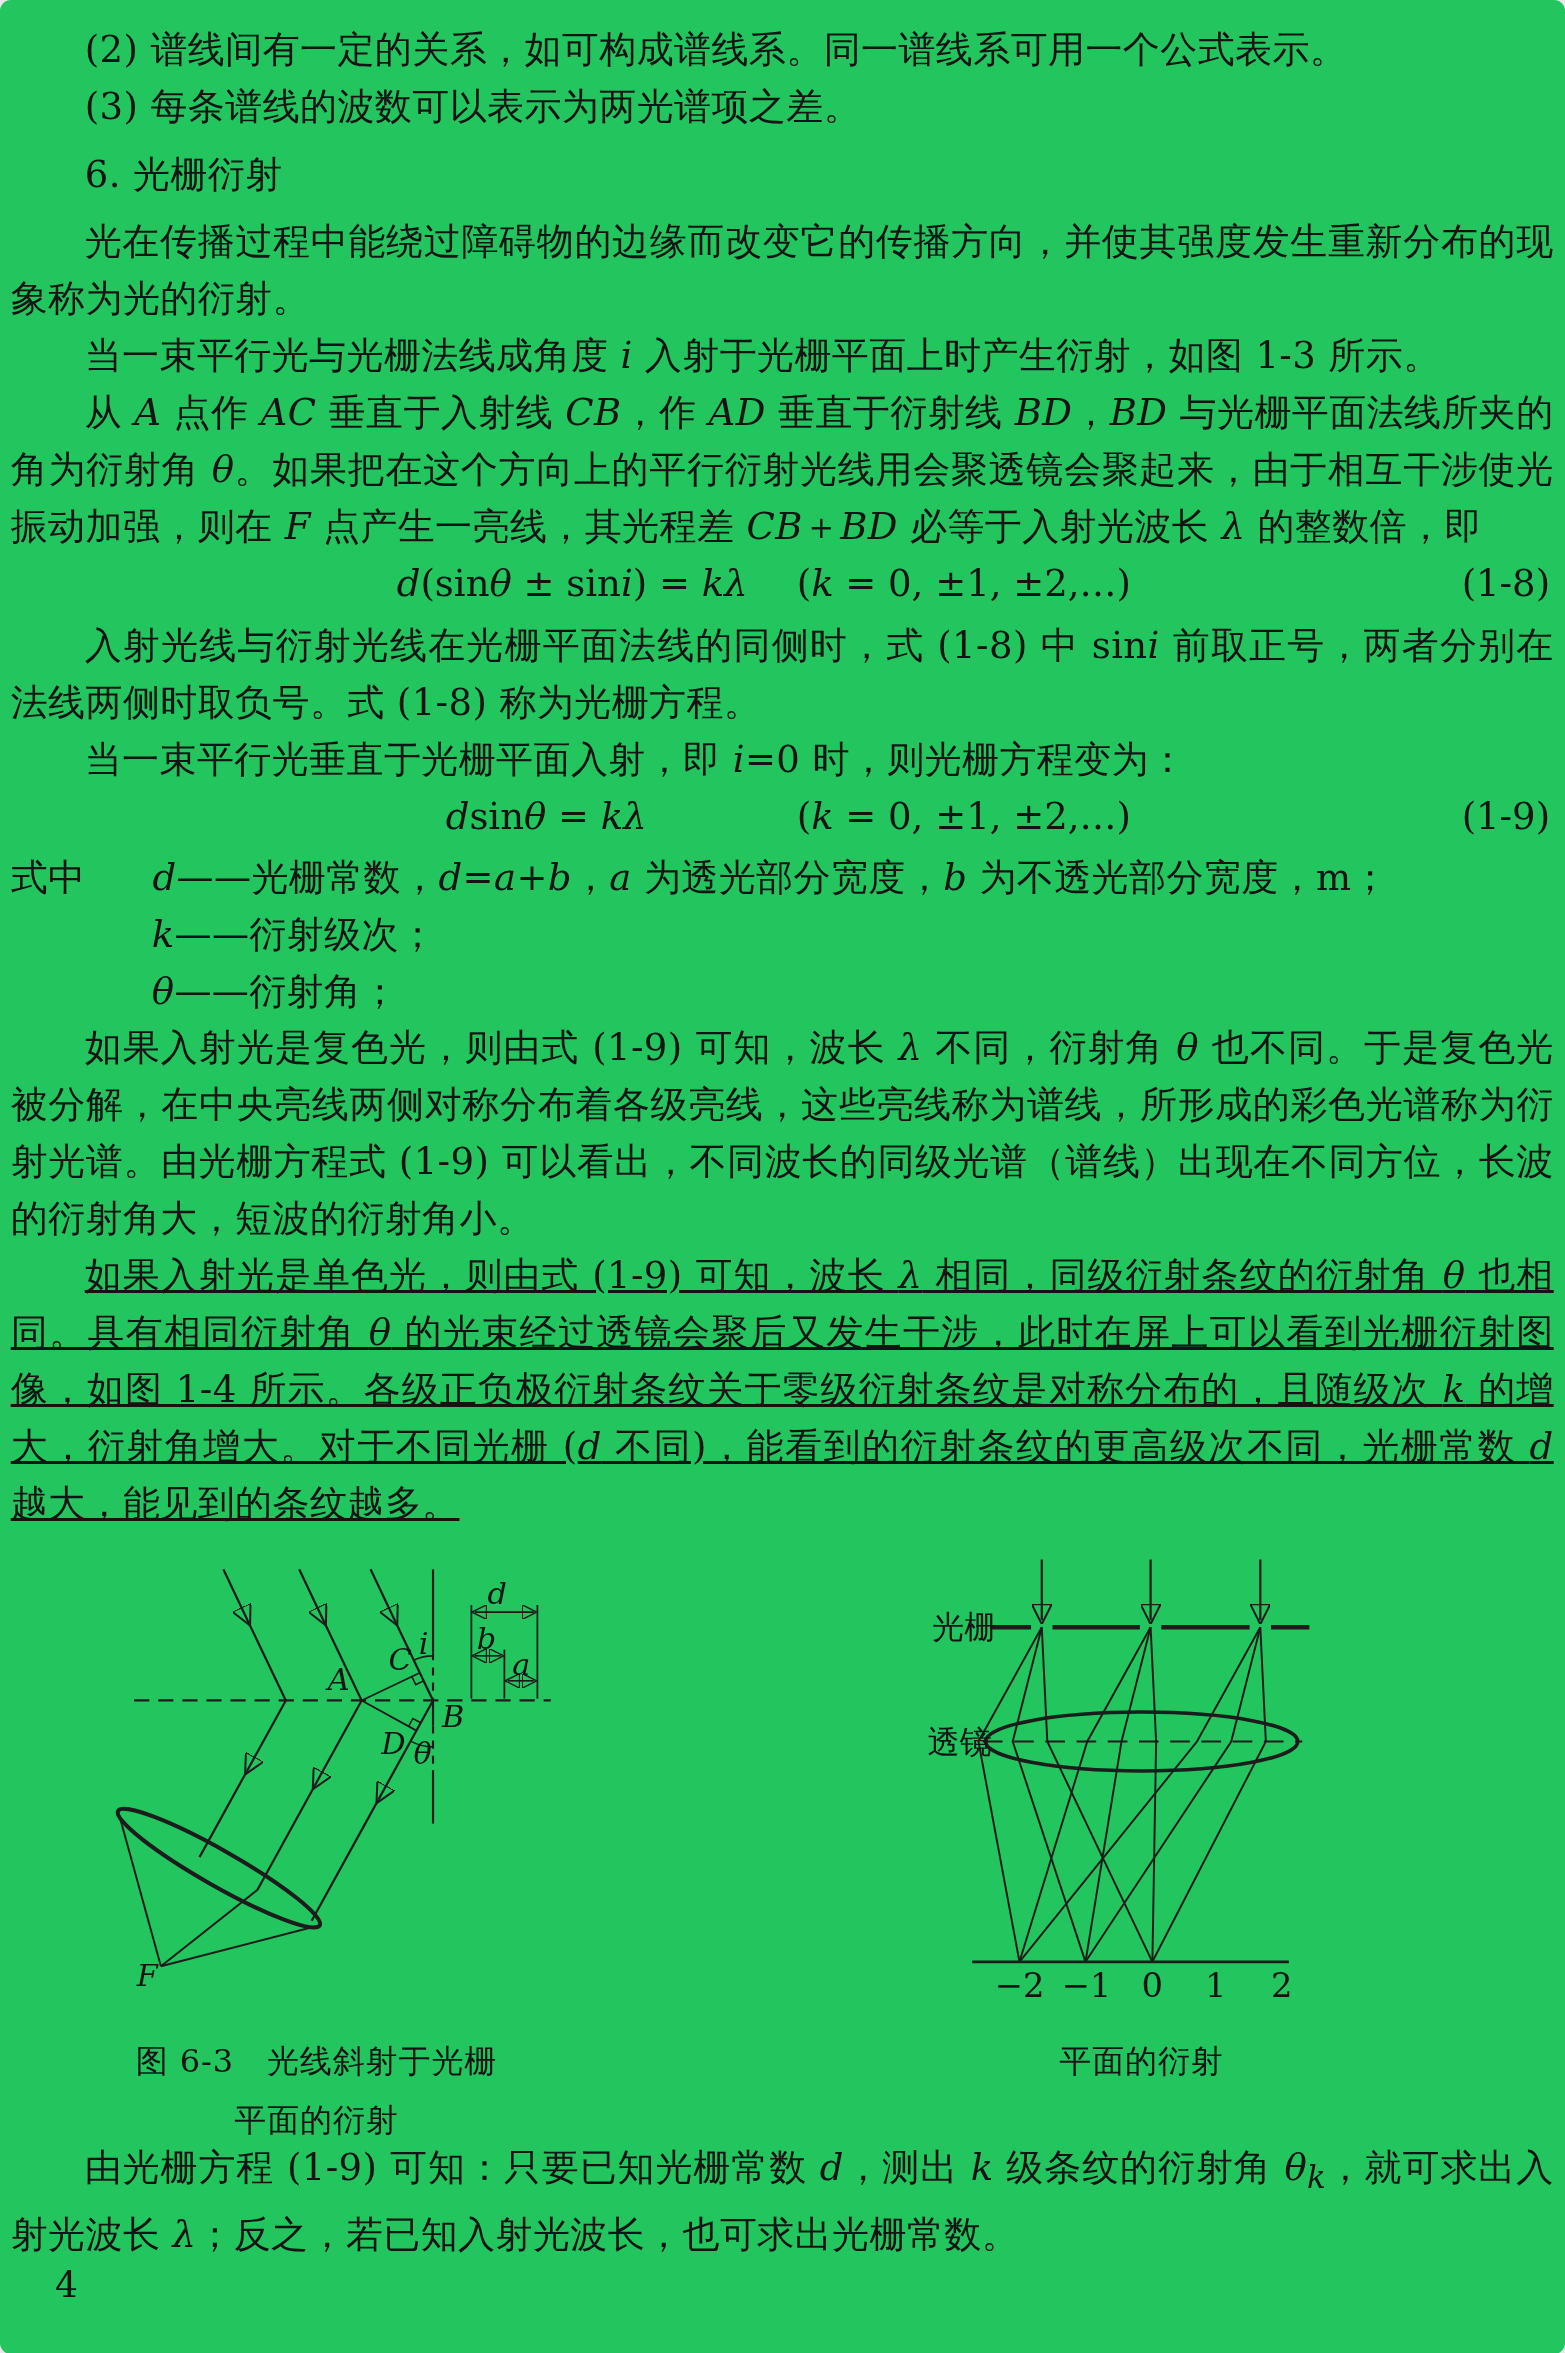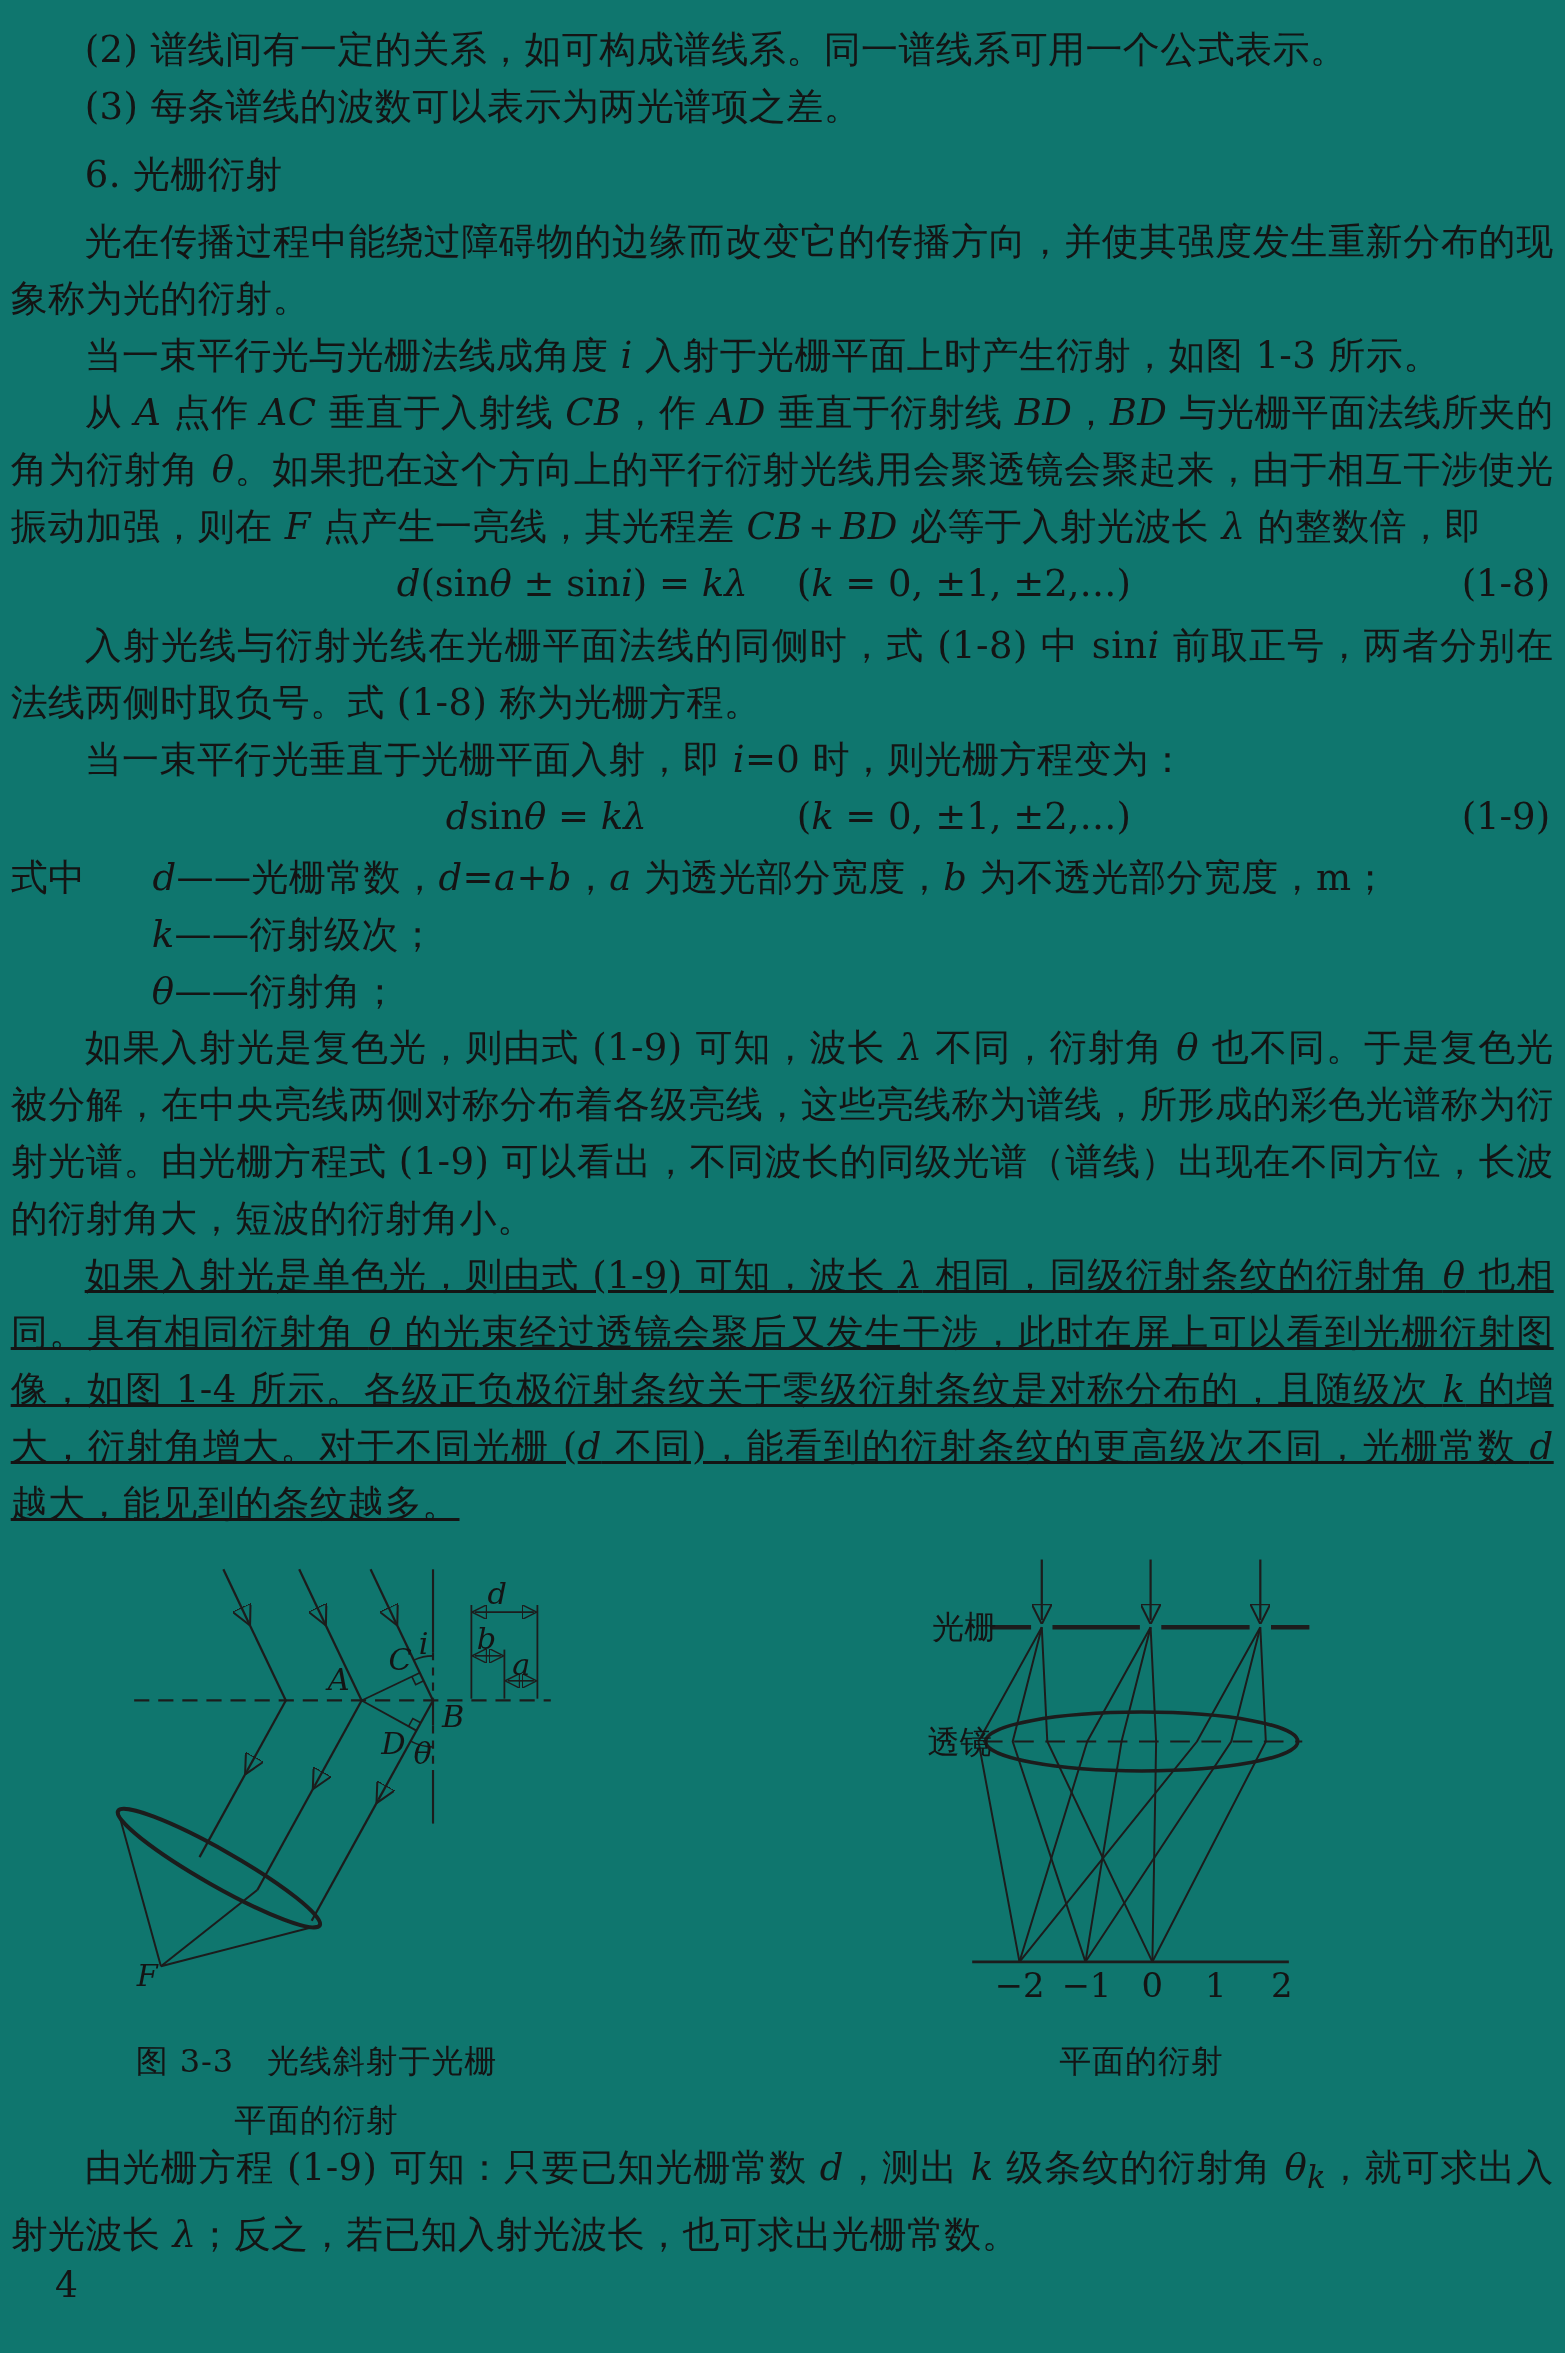--- a/index.html
+++ b/index.html
@@ -1,22 +1,23 @@
 <!DOCTYPE html>
 <html style="font-size:14.3px"><head>
 <meta charset="utf-8">
 <style>
   html,body{margin:0;padding:0;background:#e8e8e8;}
   .page{
     position:relative;
     width:1565px;height:2354px;
-    background:#0f766e;
+    background:#22c55e;
     font-family:"DejaVu Serif","Liberation Serif",serif;
     color:#141414;
     overflow:hidden;
+    border-radius:11px;
   }
   .tblock{
     position:absolute;left:10.7px;width:1543px;
     font-size:37px;line-height:57px;
     text-align:justify;text-justify:inter-ideograph;
     letter-spacing:0.4px;
   }
   .indent{text-indent:74px;}
   .tblock i, .equation i{font-style:italic;font-family:"DejaVu Serif","Liberation Serif",serif;}
   .equation{position:absolute;left:10.7px;width:1543px;height:57px;font-size:37px;line-height:57px;}
@@ -198,21 +199,21 @@
         <text class="ord" x="153" y="505" text-anchor="middle">−2</text>
         <text class="ord" x="228" y="505" text-anchor="middle">−1</text>
         <text class="ord" x="302" y="505" text-anchor="middle">0</text>
         <text class="ord" x="373" y="505" text-anchor="middle">1</text>
         <text class="ord" x="447" y="505" text-anchor="middle">2</text>
       </g>
     </svg>
   </div>
 
   <div class="caption cap13">
-    <div>图 3-3　光线斜射于光栅</div>
+    <div>图 6-3　光线斜射于光栅</div>
     <div>平面的衍射</div>
   </div>
   <div class="caption cap14">
     <div>平面的衍射</div>
   </div>
 
   <div class="tblock indent" style="top:2139px;">由光栅方程 (1-9) 可知：只要已知光栅常数 <i>d</i>，测出 <i>k</i> 级条纹的衍射角 <i>θ</i><sub><i>k</i></sub>，就可求出入射光波长 <i>λ</i>；反之，若已知入射光波长，也可求出光栅常数。</div>
 
   <div class="page-number">4</div>
 

